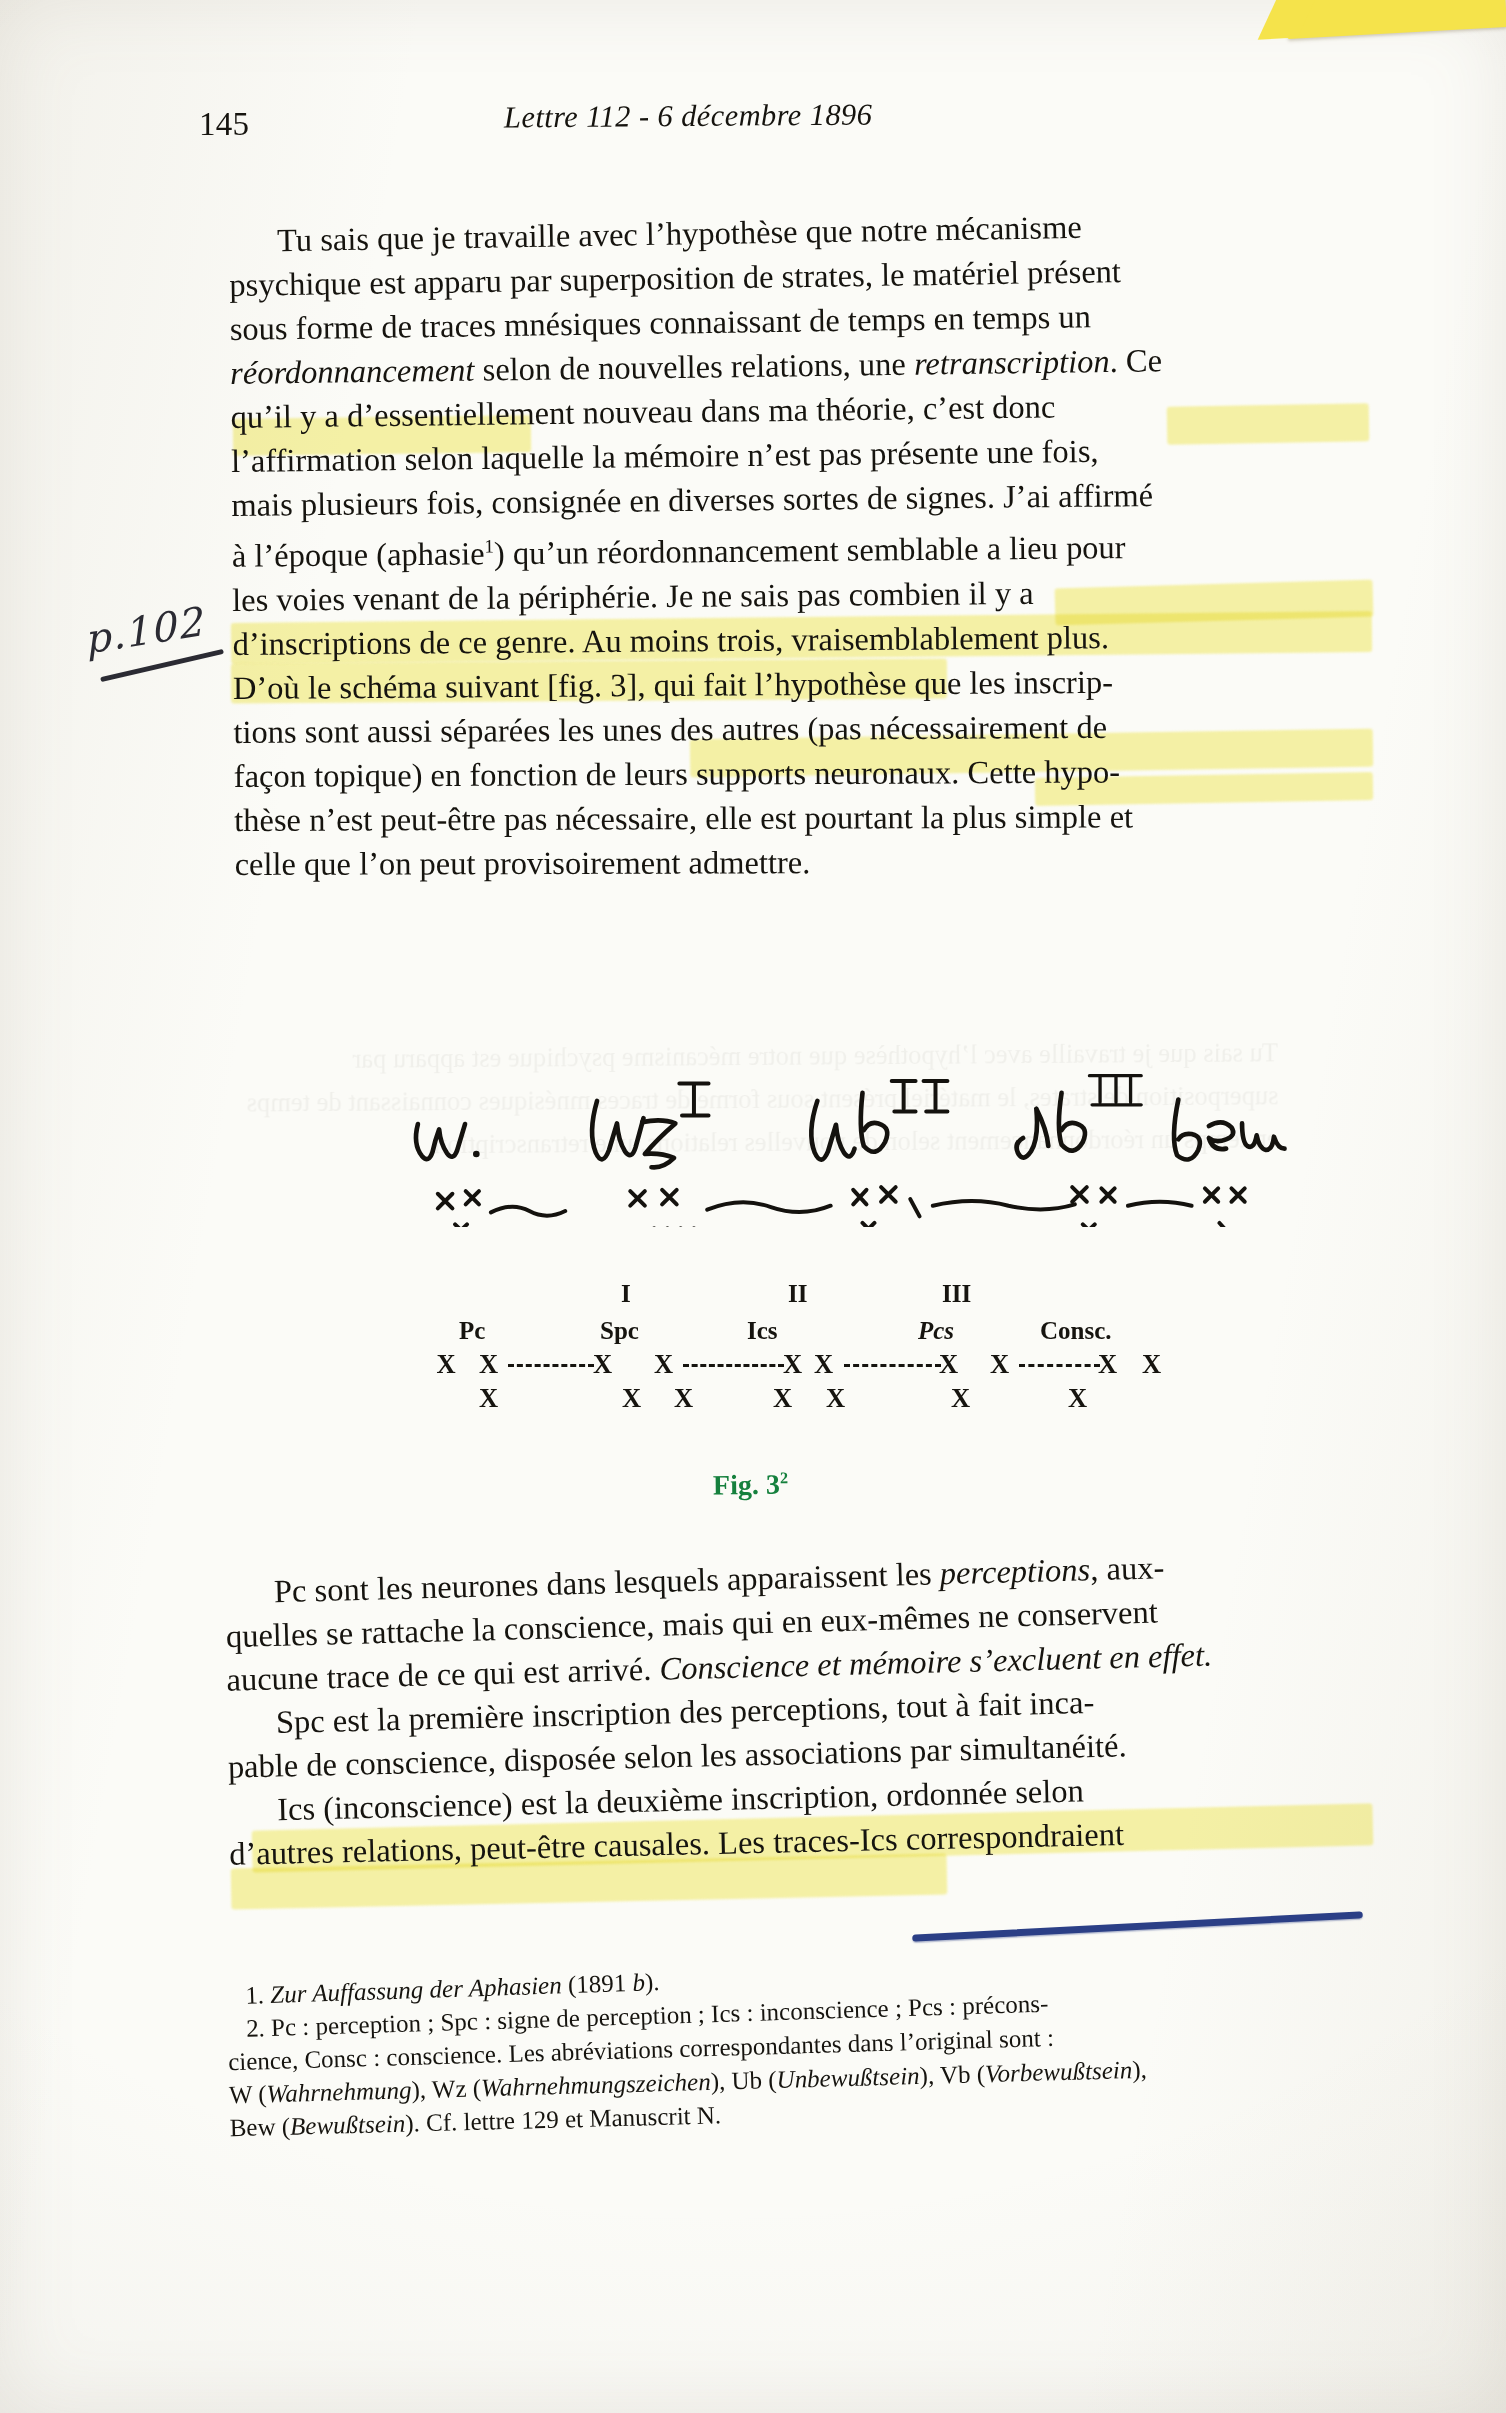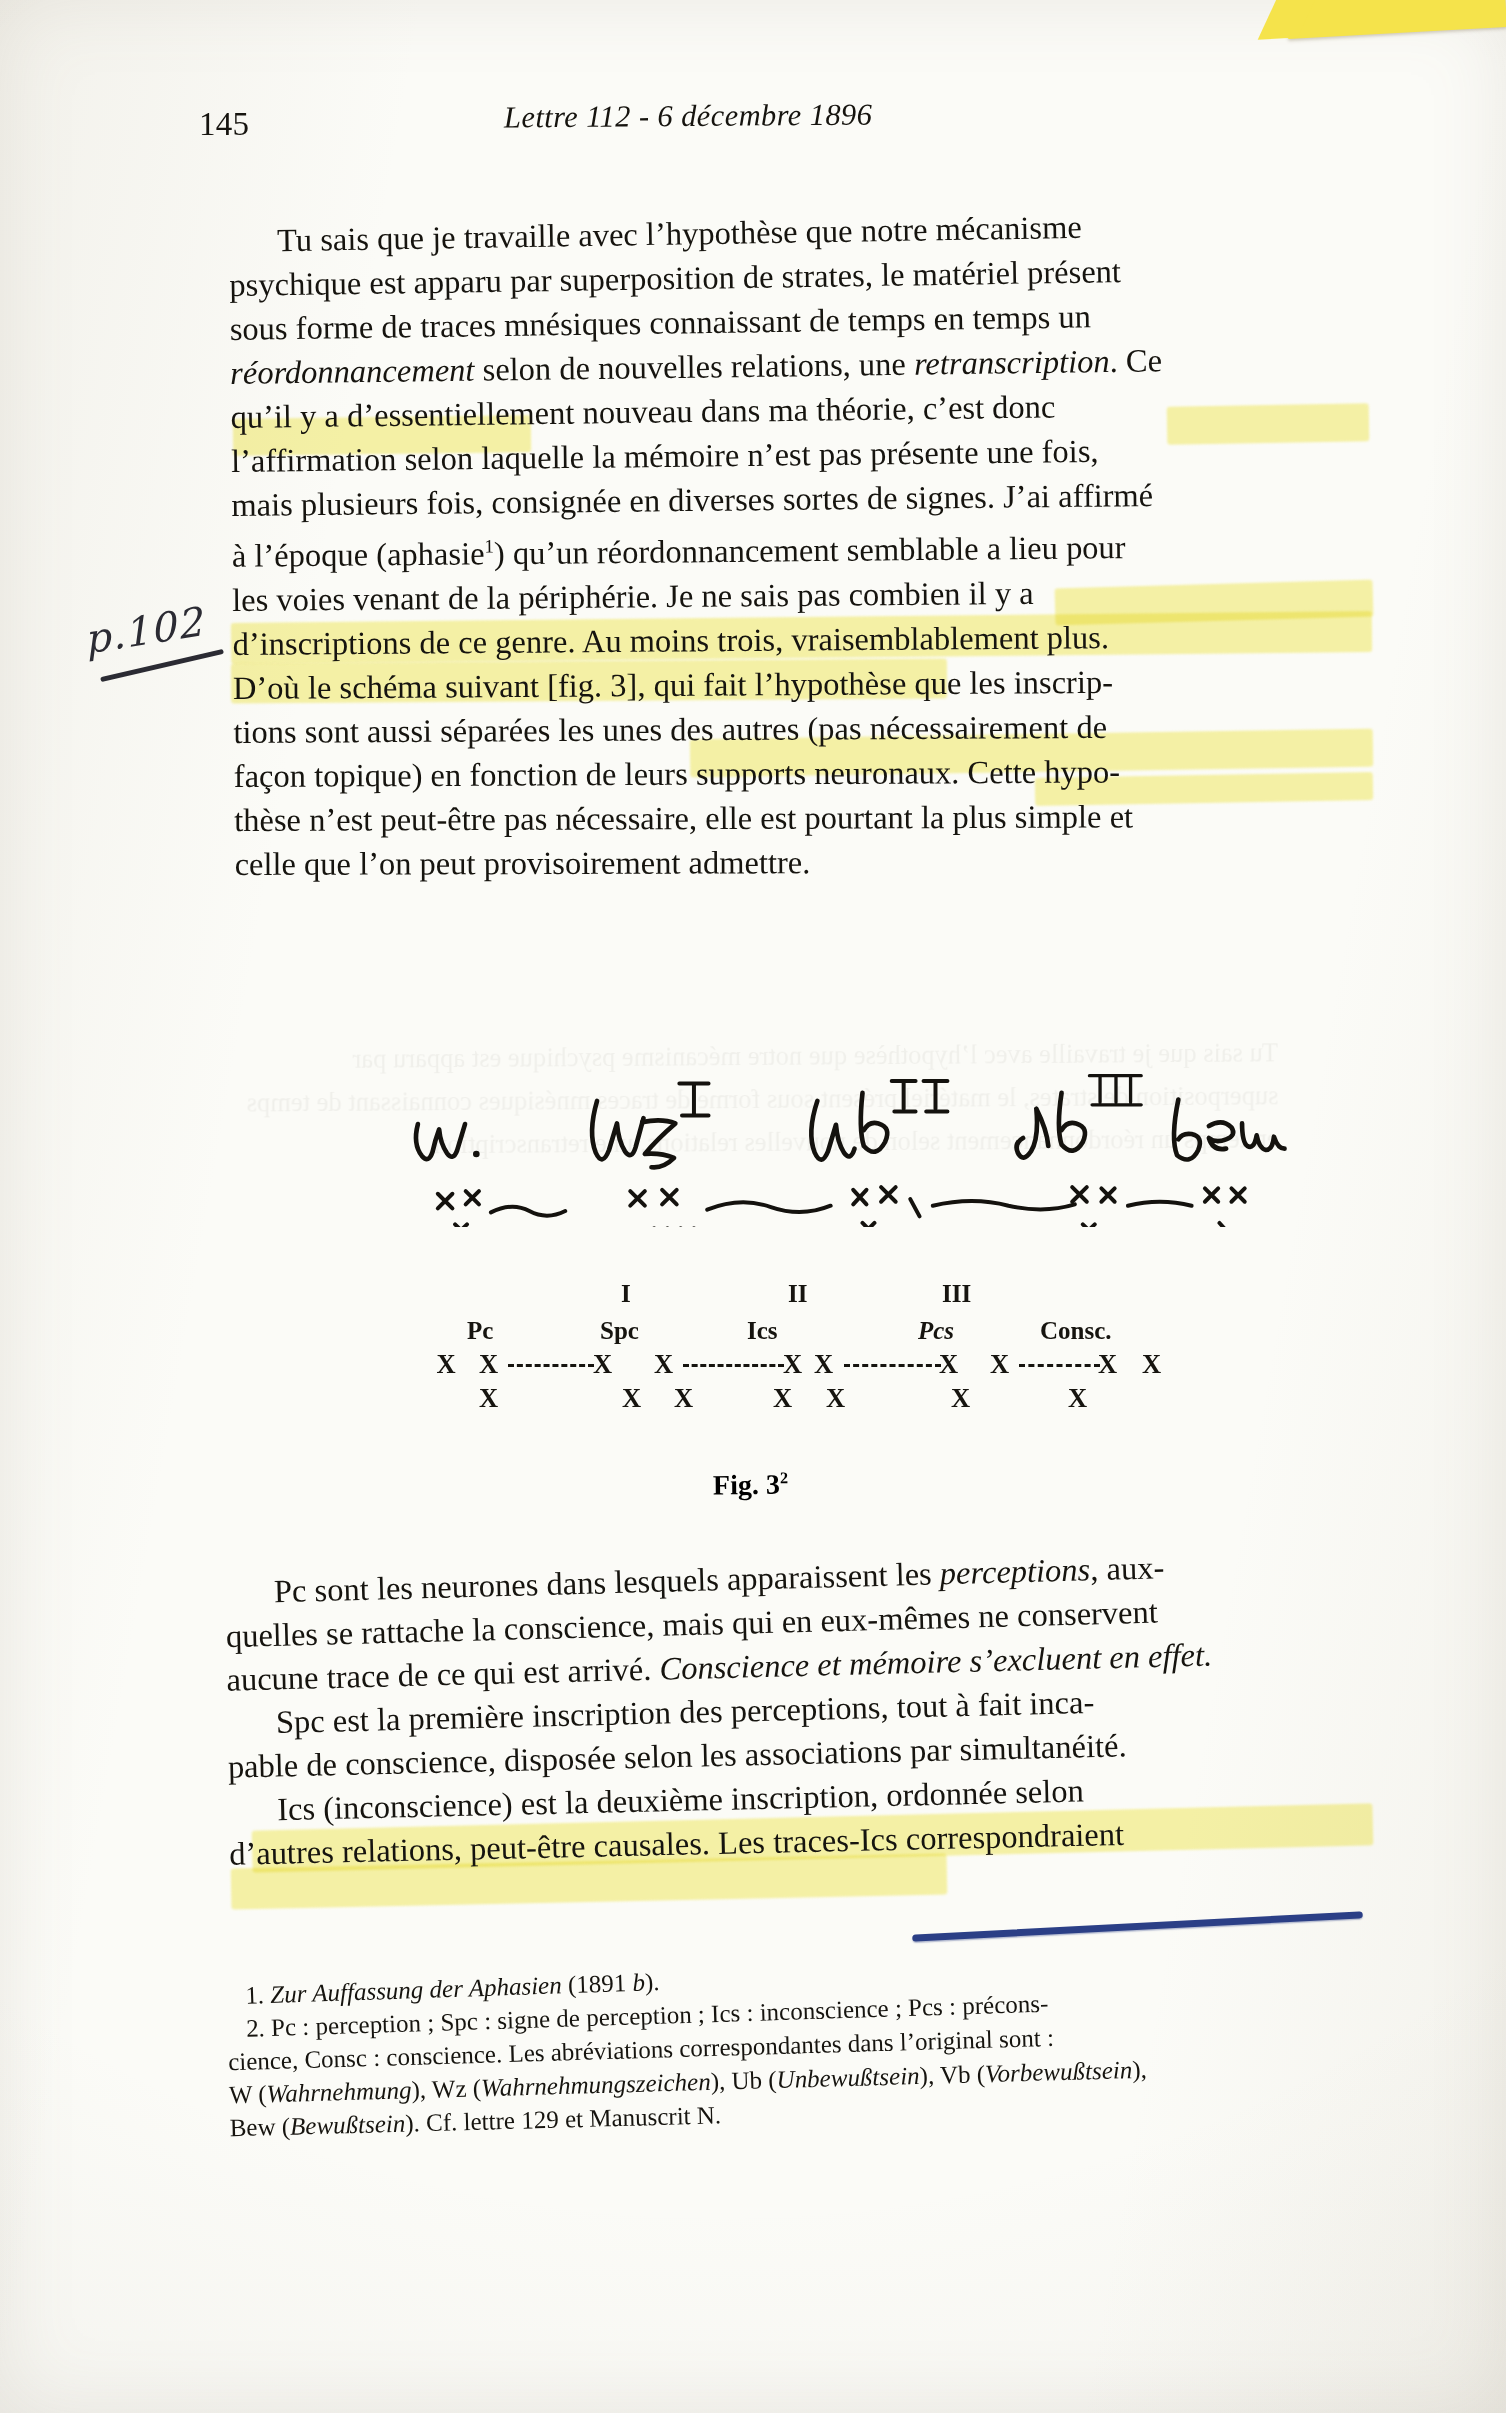--- a/index.html
+++ b/index.html
@@ -73,21 +73,21 @@
   #hand{position:absolute;left:398px;top:1061px;width:929px;height:166px;}
 
   
   #fig{position:absolute;left:451px;top:1280px;width:902px;height:126px;
        font-size:0;}
   #fig .roman{position:absolute;font-size:25px;font-weight:bold;color:#16140f;
        font-family:"Liberation Serif",serif;}
   #fig .lbl{position:absolute;font-size:25px;font-weight:bold;color:#16140f;}
   #fig .x{position:absolute;font-size:26.5px;font-weight:bold;color:#16140f;}
   #fig .dash{position:absolute;height:0;border-top:3.3px dashed #16140f;}
-  #figcap{position:absolute;left:713px;top:1469px;font-size:28px;color:#000000;
+  #figcap{position:absolute;left:713px;top:1469px;font-size:28px;color:#15803d;
        font-weight:bold;transform:rotate(-.6deg);}
 
   
   #notes{position:absolute;left:229px;top:1960px;width:1167px;
          font-size:25px;line-height:34px;color:#16140f;}
   #notes .line{white-space:pre;}
 </style>
 </head>
 <body>
 
@@ -188,21 +188,21 @@
         <path d="M1238 244 l16 18"></path>
       </g>
     </g>
   </svg>
 
   <div id="fig">
     <span class="roman" style="left:170px;top:0px;">I</span>
     <span class="roman" style="left:337px;top:0px;">II</span>
     <span class="roman" style="left:491px;top:0px;">III</span>
 
-    <span class="lbl" style="left:16px;top:37px;">Pc</span>
+    <span class="lbl" style="left:8px;top:37px;">Pc</span>
     <span class="lbl" style="left:149px;top:37px;">Spc</span>
     <span class="lbl" style="left:296px;top:37px;">Ics</span>
     <span class="lbl" style="left:467px;top:37px;font-style:italic;">Pcs</span>
     <span class="lbl" style="left:589px;top:37px;">Consc.</span>
 
     <span class="x" style="left:-14.6px;top:69px;">X</span>
     <span class="x" style="left:28px;top:69px;">X</span>
     <span class="dash" style="left:57px;top:84px;width:86px;"></span>
     <span class="x" style="left:142px;top:69px;">X</span>
 

